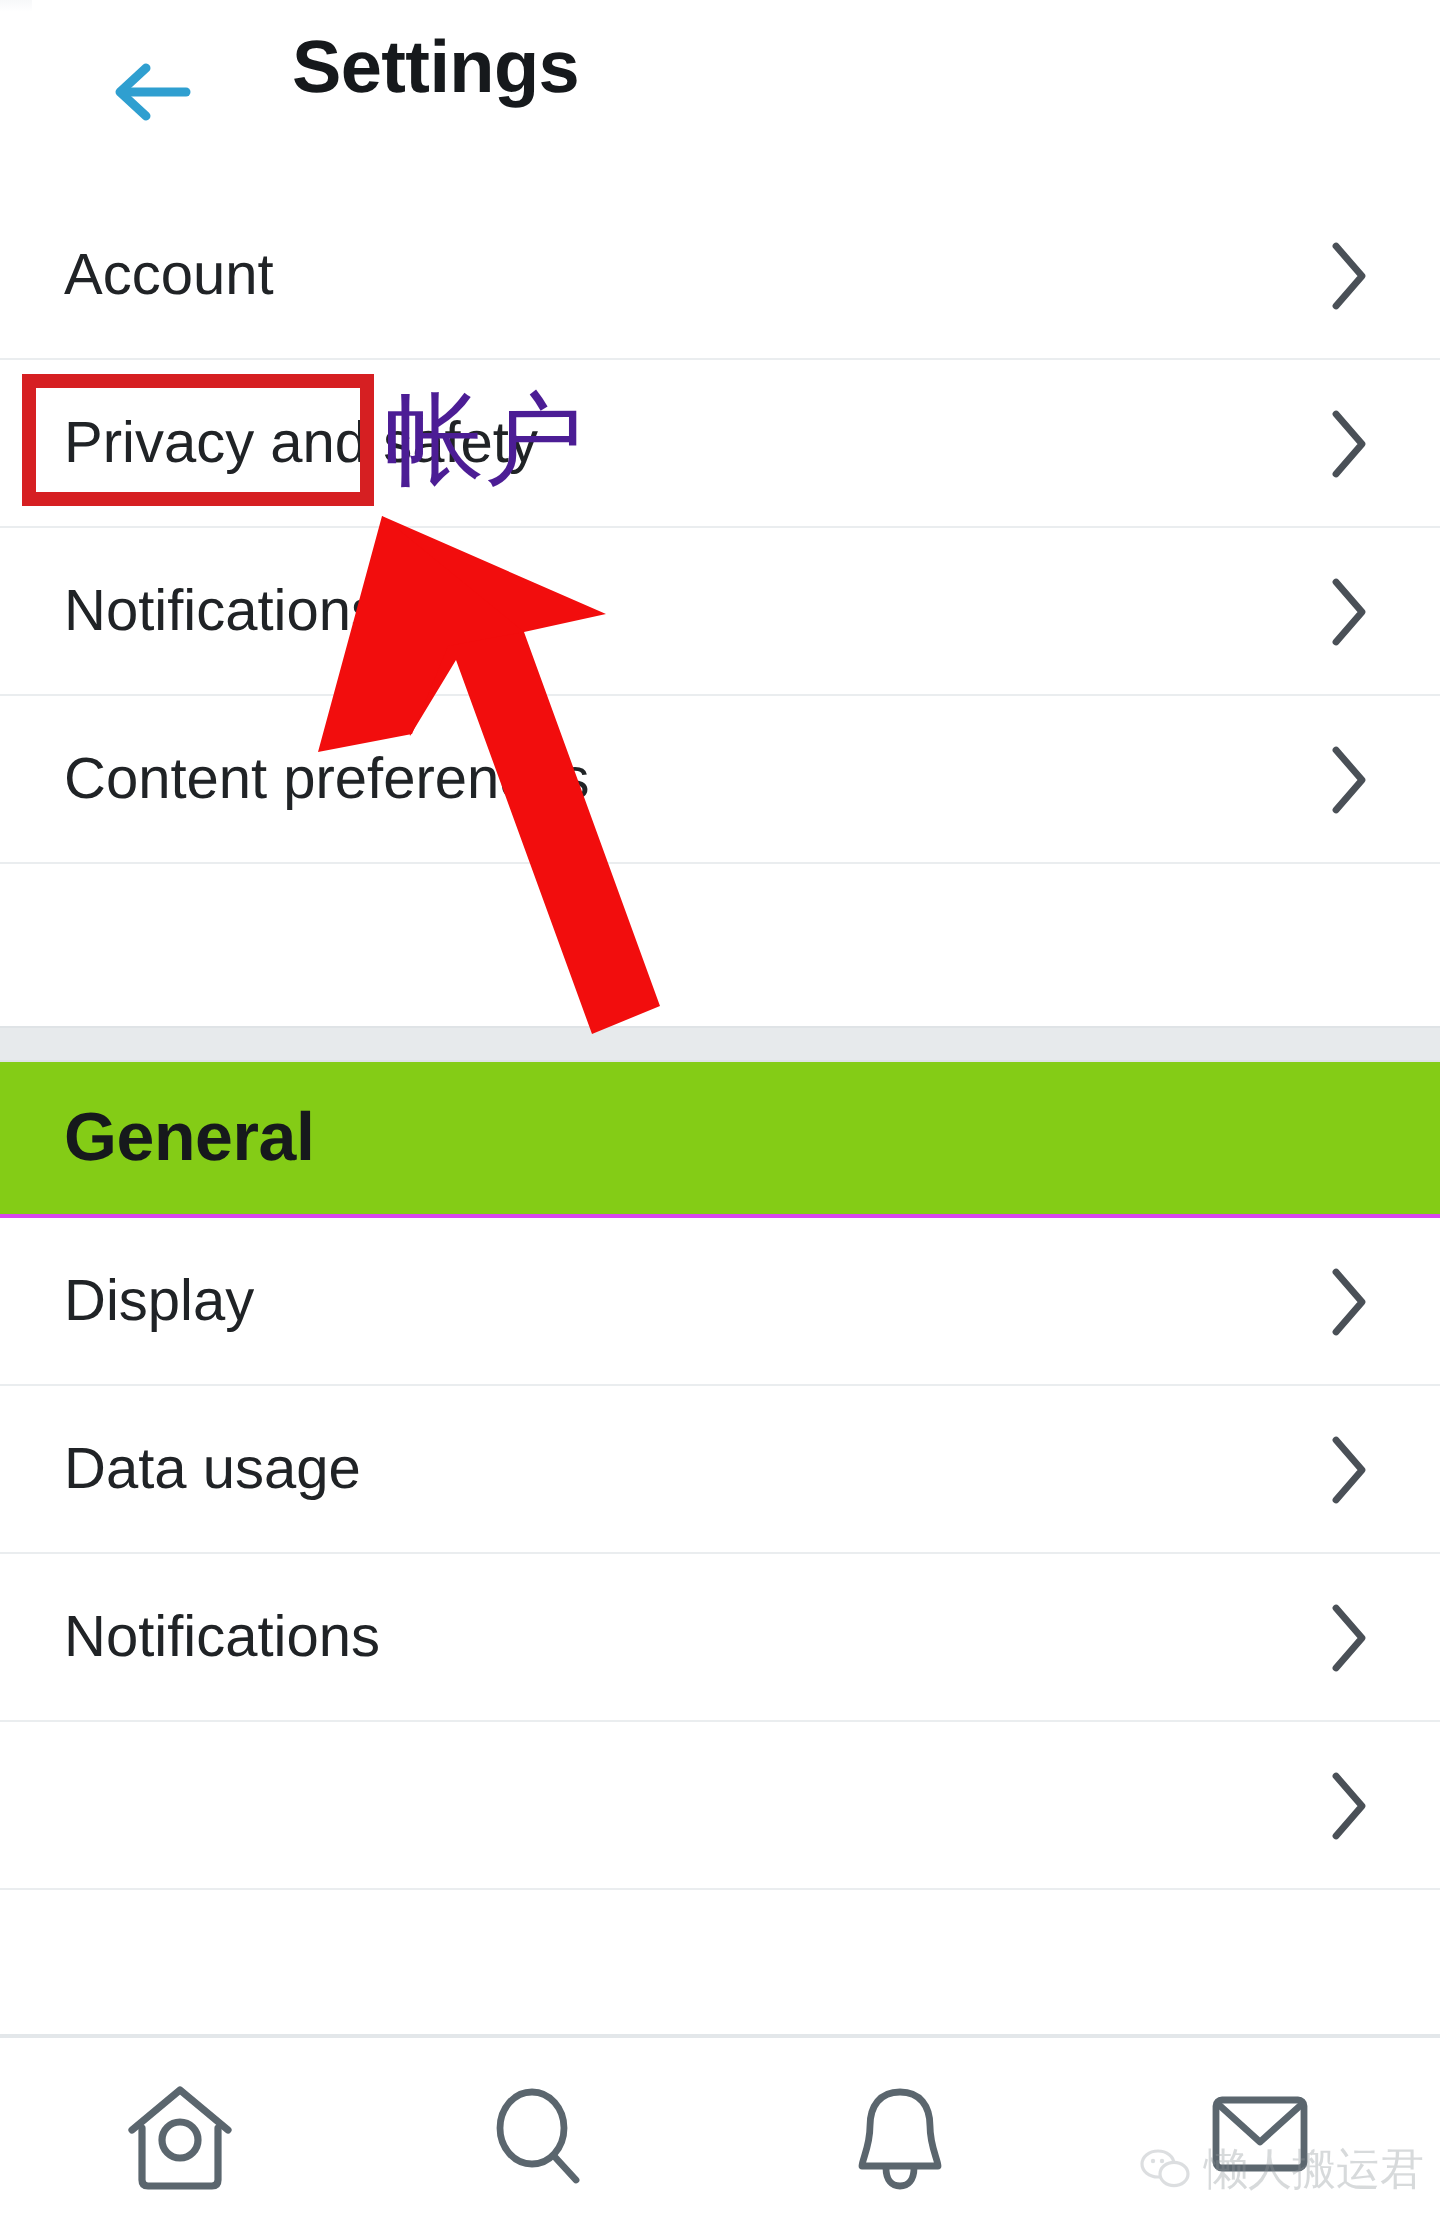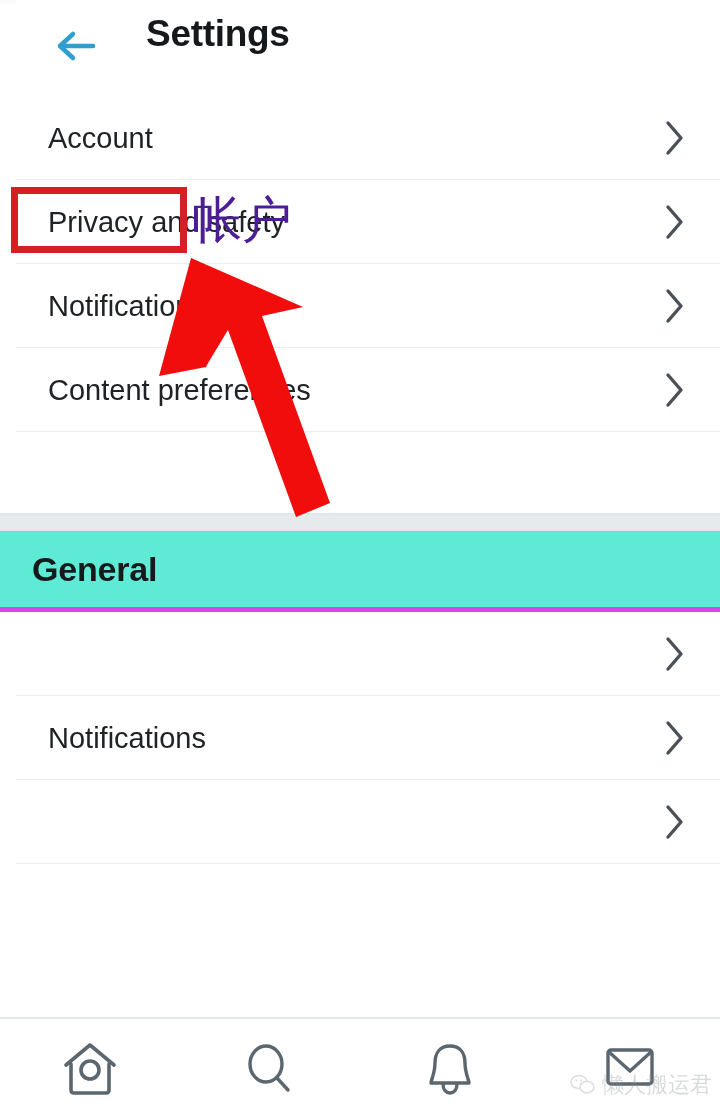--- a/index.html
+++ b/index.html
@@ -63,21 +63,20 @@
     background: #ffffff;
   }
   .list-a { top: 96px; }
   .row {
     position: relative;
     height: 84px;
     box-sizing: border-box;
     border-bottom: 1px solid #eaedef;
     background: #ffffff;
     cursor: pointer;
-    margin-left: 16px;
   }
   .row:last-child { border-bottom: 1px solid #eaedef; }
   .row-label {
     position: absolute;
     left: 32px;
     top: 0;
     height: 84px;
     line-height: 84px;
     font-size: 29px;
     color: #202326;
@@ -102,22 +101,22 @@
     background: #e7eaec;
     border-top: 1px solid #dfe3e6;
     border-bottom: 1px solid #dfe3e6;
     box-sizing: border-box;
   }
 
   
   .section-head {
     position: relative;
     height: 76px;
-    background: #5eead4;
-    border-bottom: 5px solid #d946ef;
+    background: #84cc16;
+    border-bottom: 2px solid #d946ef;
   }
   .section-head-label {
     position: absolute;
     left: 32px;
     top: 0;
     height: 76px;
     line-height: 76px;
     font-size: 34px;
     font-weight: bold;
     color: #16191c;
@@ -267,27 +266,36 @@
 
   <div class="section-gap" style="top:513px;"></div>
 
   <div class="list" style="top:531px;">
 
     <div class="section-head">
       <div class="section-head-label">General</div>
     </div>
 
     <div class="row">
-      <div class="chev">
-        <svg width="22" height="36" viewBox="0 0 22 36">
-          <path d="M4 3 L17 18 L4 33" fill="none" stroke="#4a5057" stroke-width="3.4" stroke-linecap="round" stroke-linejoin="round"></path>
-        </svg>
-      </div>
-    </div>
-
+      <div class="row-label">Display</div>
+      <div class="chev">
+        <svg width="22" height="36" viewBox="0 0 22 36">
+          <path d="M4 3 L17 18 L4 33" fill="none" stroke="#4a5057" stroke-width="3.4" stroke-linecap="round" stroke-linejoin="round"></path>
+        </svg>
+      </div>
+    </div>
+
+    <div class="row">
+      <div class="row-label">Data usage</div>
+      <div class="chev">
+        <svg width="22" height="36" viewBox="0 0 22 36">
+          <path d="M4 3 L17 18 L4 33" fill="none" stroke="#4a5057" stroke-width="3.4" stroke-linecap="round" stroke-linejoin="round"></path>
+        </svg>
+      </div>
+    </div>
 
     <div class="row">
       <div class="row-label">Notifications</div>
       <div class="chev">
         <svg width="22" height="36" viewBox="0 0 22 36">
           <path d="M4 3 L17 18 L4 33" fill="none" stroke="#4a5057" stroke-width="3.4" stroke-linecap="round" stroke-linejoin="round"></path>
         </svg>
       </div>
     </div>
 

